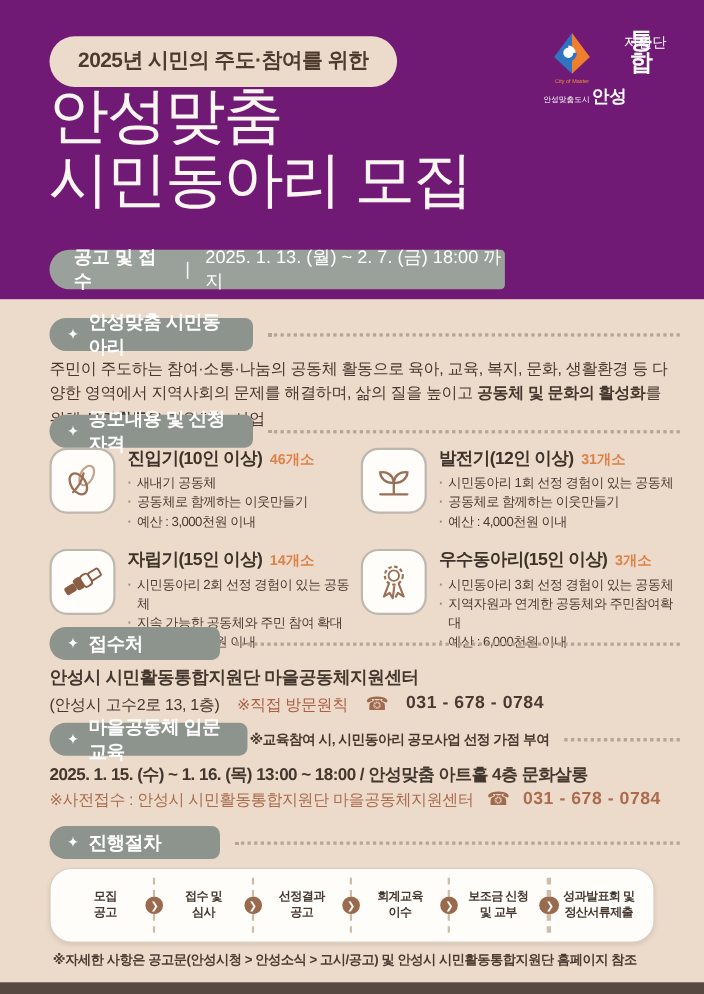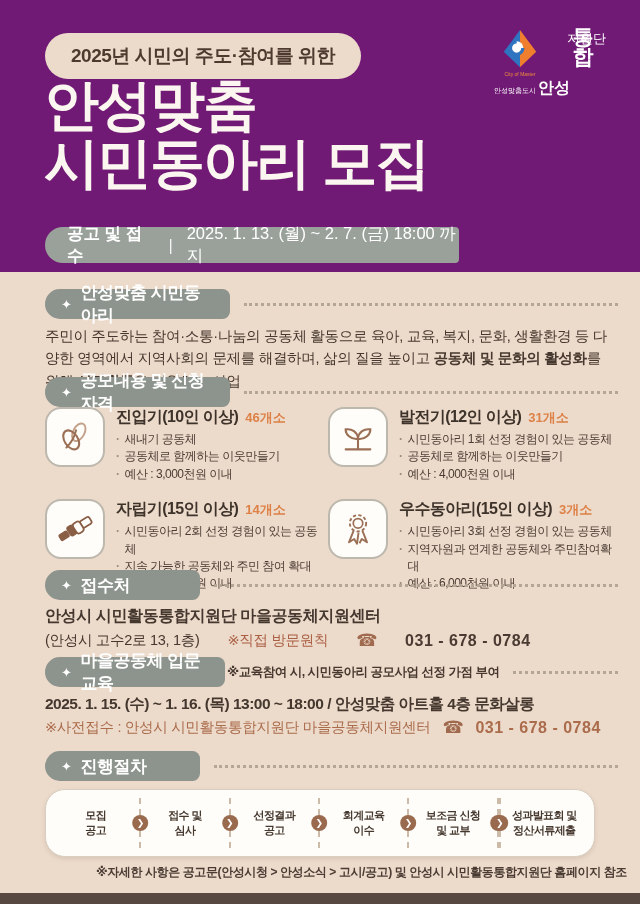--- a/index.html
+++ b/index.html
@@ -7,21 +7,21 @@
   body { font-family:"Liberation Sans","DejaVu Sans",sans-serif; }
   .poster { position:relative; width:640px; height:904px; margin:0 auto;
             background:#ecdacb; overflow:hidden; }
 
   
   .header { position:absolute; top:0; left:0; width:640px; height:272px; background:#701a75; }
   .badge { position:absolute; left:45px; top:33px; height:46px; line-height:46px;
            background:#ecdacb; color:#4d3b2f; border-radius:26px; padding:0 26px;
            font-size:19px; font-weight:700; letter-spacing:-0.5px; }
   .title { position:absolute; left:44px; top:76px; color:#fbf6ef; font-size:55px;
-           font-weight:700; line-height:1.06; letter-spacing:-2px; }
+           font-weight:400; line-height:1.06; letter-spacing:-2px; }
   .period-bar { position:absolute; left:45px; top:227px; width:414px; height:36px;
                 background:#9aa19b; border-radius:18px 4px 4px 18px; color:#fff;
                 display:flex; align-items:center; padding-left:22px; font-size:16.5px; }
   .period-bar .lbl { font-weight:700; }
   .period-bar .div { margin:0 14px; opacity:.9; }
   .logos { position:absolute; right:36px; top:28px; display:flex; gap:16px; align-items:flex-start; }
   .logo-city { width:52px; text-align:center; }
   .logo-city .tagline { font-size:5px; color:#f08c3c; margin-top:1px; }
   .logo-city .cityname { font-size:7px; color:#fff; margin-top:1px; white-space:nowrap; }
   .logo-city .cityname b { font-size:16px; }
@@ -57,21 +57,21 @@
   .card-count { font-size:13px; font-weight:700; color:#dd8147; }
   .bullets { list-style:none; margin-top:3px; }
   .bullets li { display:flex; gap:5px; font-size:12px; color:#4a3c33;
                 line-height:1.45; letter-spacing:-0.5px; }
   .bullets .dot { color:#9a8d80; font-weight:700; }
 
   
   .center-name { position:absolute; left:45px; top:606px; font-size:16px; font-weight:700;
                  color:#44372e; letter-spacing:-0.4px; }
   .center-line2 { position:absolute; left:45px; top:630px; display:flex; align-items:center;
-                  gap:28px; font-size:14.5px; color:#46382e; letter-spacing:-0.3px; }
+                  gap:16px; font-size:14.5px; color:#46382e; letter-spacing:-0.3px; }
   .note-brown { color:#ab5f43; font-weight:400; }
   .phone-icon { color:#a06a4f; font-size:17px; }
   .phone-num { font-weight:700; font-size:16px; color:#4a3b32; letter-spacing:0.5px; }
   .edu-benefit { font-size:12.5px; font-weight:700; color:#46382e; margin-left:2px;
                  letter-spacing:-0.5px; flex:none; }
   .edu-schedule { position:absolute; left:45px; top:694px; font-size:15.5px; font-weight:700;
                   color:#44372e; letter-spacing:-0.5px; }
   .edu-line2 { position:absolute; left:45px; top:717px; display:flex; align-items:center;
                gap:12px; font-size:14.5px; letter-spacing:-0.3px; }
   .edu-line2 .pre { color:#ab6c4c; }
@@ -86,21 +86,21 @@
           justify-content:center; font-size:11px; font-weight:700; color:#45382f;
           line-height:1.35; letter-spacing:-0.6px; white-space:nowrap; }
   .sep { position:relative; width:0; border-left:2px dashed #cdbbaa; margin:8px 0; }
   .sep .arrow { position:absolute; left:0; top:50%; transform:translate(-55%,-50%);
                 width:16px; height:16px; border-radius:50%; background:#996a4e; color:#fff;
                 font-size:9px; font-weight:700; display:flex; align-items:center;
                 justify-content:center; }
 
   
   .footer-note { position:absolute; left:48px; top:864px; font-size:12px; font-weight:700;
-                 color:#4a3c33; letter-spacing:-0.4px;margin-left:48px; }
+                 color:#4a3c33; letter-spacing:-0.4px; }
   .footer-bar { position:absolute; left:0; bottom:0; width:640px; height:11px; background:#574841; }
 
   svg { display:block; }
 </style>
 </head>
 <body>
 
 <div class="poster">
 
   <div class="header">

